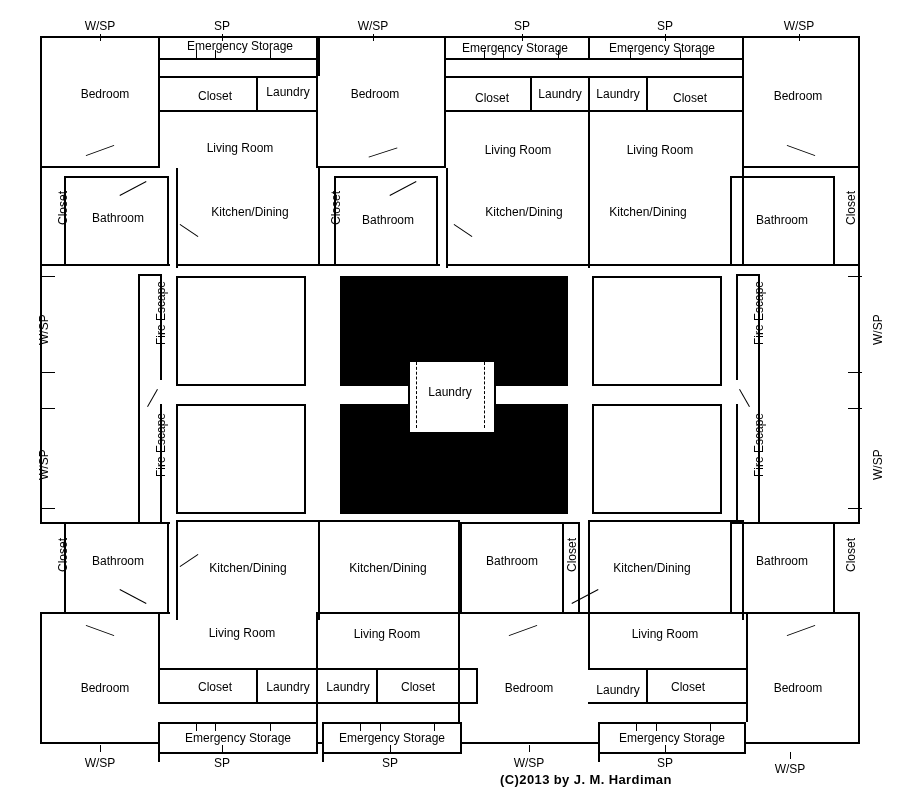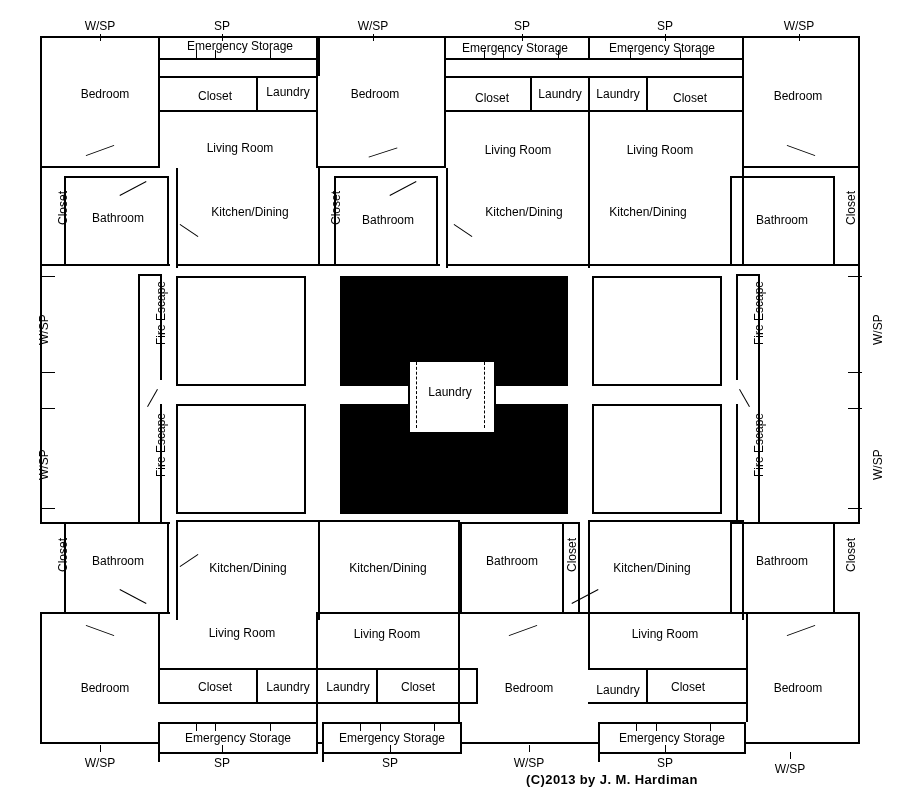--- a/index.html
+++ b/index.html
@@ -365,15 +365,15 @@
   <div class="lbl" style="left:378px; top:681px; width:80px;">Closet</div>
   <div class="lbl" style="left:484px; top:682px; width:90px;">Bedroom</div>
   <div class="lbl" style="left:590px; top:684px; width:56px;">Laundry</div>
   <div class="lbl" style="left:648px; top:681px; width:80px;">Closet</div>
   <div class="lbl" style="left:753px; top:682px; width:90px;">Bedroom</div>
 
   <div class="lbl" style="left:178px; top:732px; width:120px;">Emergency Storage</div>
   <div class="lbl" style="left:332px; top:732px; width:120px;">Emergency Storage</div>
   <div class="lbl" style="left:612px; top:732px; width:120px;">Emergency Storage</div>
 
-  <div class="title" style="left:526px; top:772px;">(C)2013 by J. M. Hardiman</div>
+  <div class="title" style="left:500px; top:772px;">(C)2013 by J. M. Hardiman</div>
 
 </div>
 
 </body></html>

